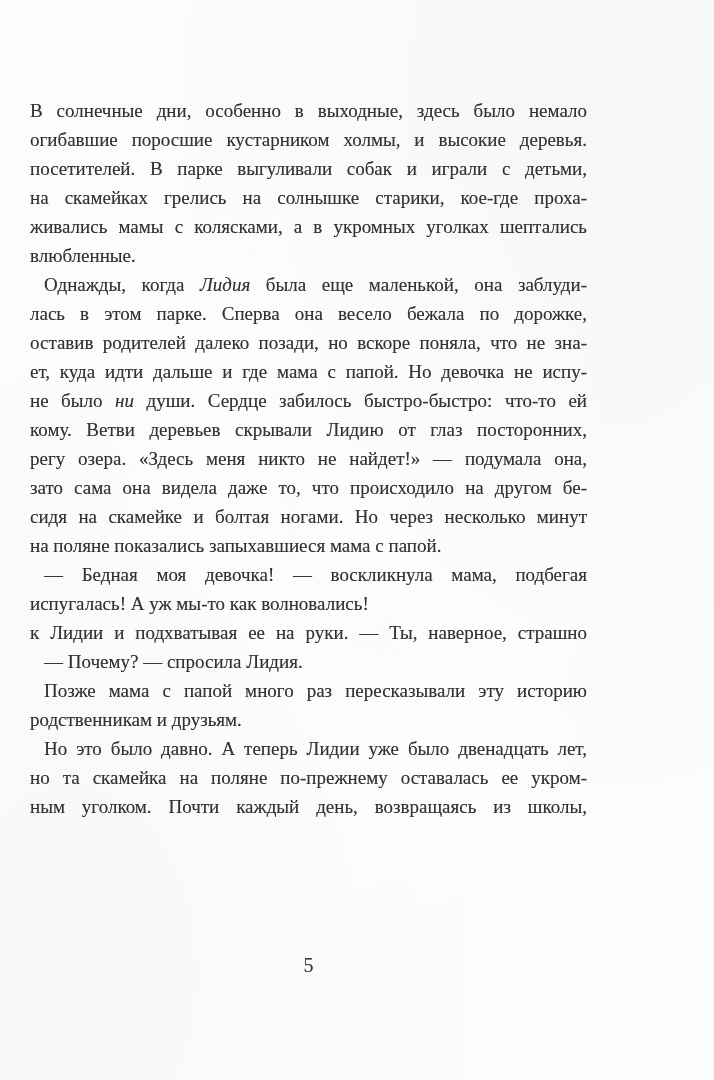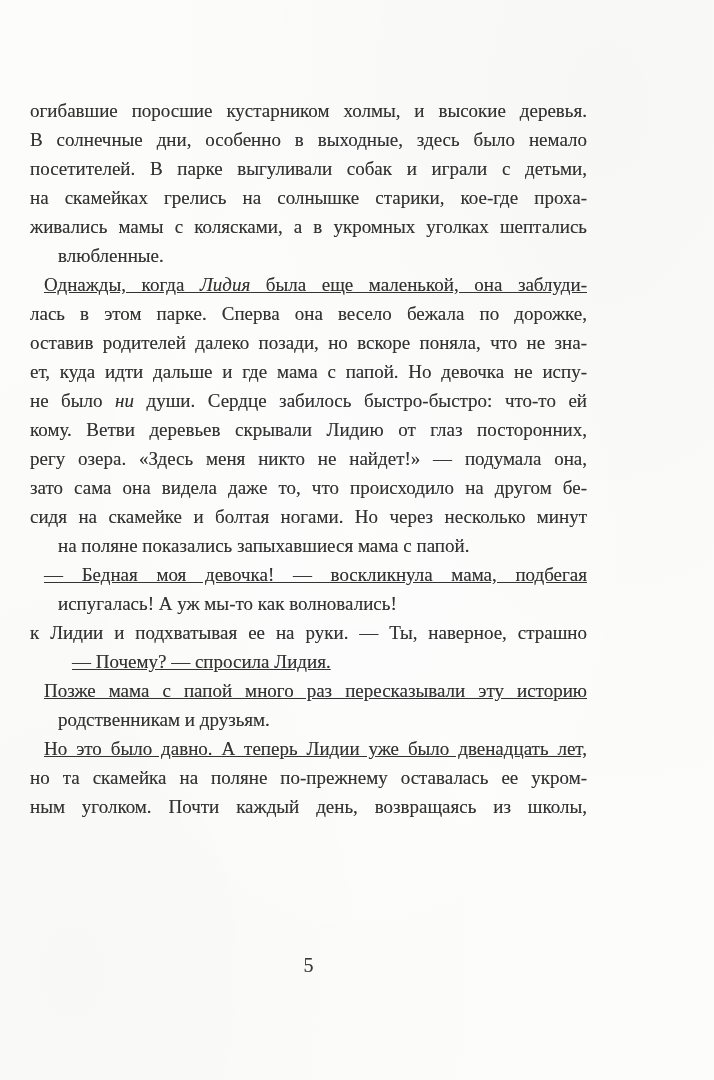--- a/index.html
+++ b/index.html
@@ -39,25 +39,23 @@
   }
   .line {
     height: 29px;
     overflow: hidden;
     text-align: justify;
     text-align-last: justify;
     white-space: normal;
   }
   .line.align-left {
     text-align-last: left;
-    margin-left: 28px;
   }
   .line.indented {
     text-indent: 14px;
-    text-decoration: underline;
   }
   .it {
     font-style: italic;
   }
   .page-number {
     position: absolute;
     left: 30px;
     top: 951px;
     width: 557px;
     height: 29px;
@@ -68,22 +66,22 @@
     text-shadow: 0 0 0.5px rgba(40,40,40,0.4);
   }
 </style>
 </head>
 <body style="background: rgb(252, 252, 251);">
 
 <div class="paper"></div>
 
 <div class="text-block" style="color: rgb(51, 51, 51);">
     <div class="paragraph">
+      <div class="line">В солнечные дни, особенно в выходные, здесь было немало</div>
       <div class="line">огибавшие поросшие кустарником холмы, и высокие деревья.</div>
-      <div class="line">В солнечные дни, особенно в выходные, здесь было немало</div>
       <div class="line">посетителей. В парке выгуливали собак и играли с детьми,</div>
       <div class="line">на скамейках грелись на солнышке старики, кое-где проха-</div>
       <div class="line">живались мамы с колясками, а в укромных уголках шептались</div>
       <div class="line align-left">влюбленные.</div>
     </div>
     <div class="paragraph">
       <div class="line indented"><span>Однажды, когда </span><span class="it">Лидия</span><span> была еще маленькой, она заблуди-</span></div>
       <div class="line">лась в этом парке. Сперва она весело бежала по дорожке,</div>
       <div class="line">оставив родителей далеко позади, но вскоре поняла, что не зна-</div>
       <div class="line">ет, куда идти дальше и где мама с папой. Но девочка не испу-</div>

